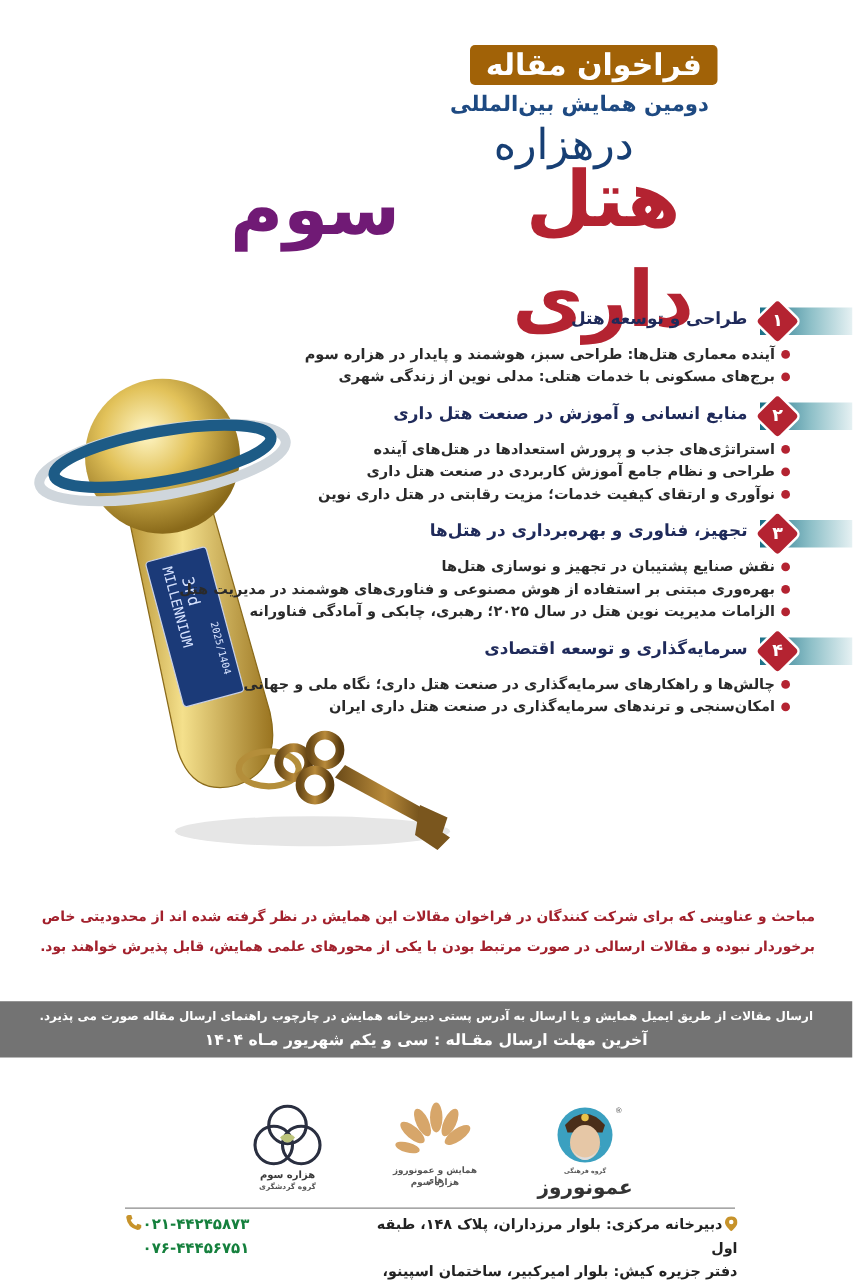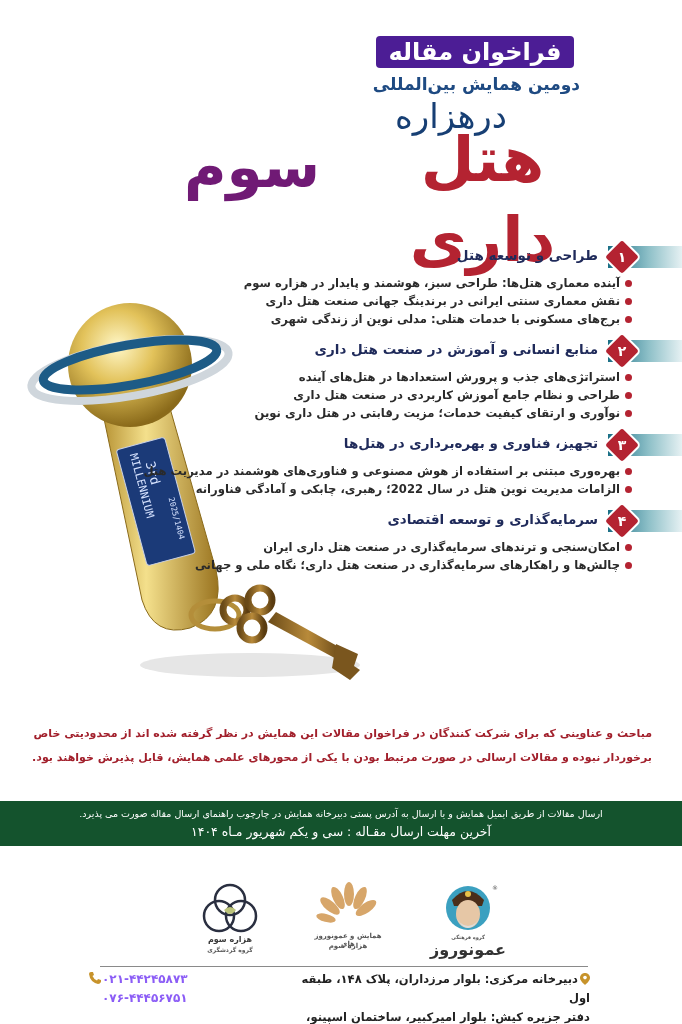--- a/index.html
+++ b/index.html
@@ -1,26 +1,26 @@
 <!DOCTYPE html>
 <html><head>
 <meta charset="utf-8">
 <style>
   * { box-sizing: border-box; margin: 0; padding: 0; }
   html, body { width: 682px; height: 1024px; background: #ffffff; overflow: hidden; }
   body { position: relative; font-family: "DejaVu Sans", sans-serif; color: #1f2a44; }
 
   .header-badge {
     position: absolute; left: 376px; top: 36px; width: 198px; height: 32px;
-    background: #4c1d95; border-radius: 4px; color: #fff;
+    background: #a16207; border-radius: 4px; color: #fff;
     font-weight: bold; font-size: 24px; line-height: 32px; text-align: center; direction: rtl;
   }
   .header-sub {
     position: absolute; left: 360px; top: 74px; width: 220px; height: 24px;
-    color: #1e4a82; font-weight: bold; font-size: 17px; direction: rtl; text-align: right;
+    color: #1e4a82; font-weight: bold; font-size: 17px; direction: rtl; text-align: left;
   }
   .title-blue {
     position: absolute; left: 92px; top: 100px; width: 320px; height: 70px;
     color: #701a75; font-weight: bold; font-size: 58px; line-height: 70px; direction: rtl; text-align: center;
     letter-spacing: -2px;
     margin-top: 32px;
   }
   .title-red {
     position: absolute; left: 370px; top: 120px; width: 225px; height: 80px;
     color: #b42331; font-weight: bold; font-size: 62px; line-height: 80px; direction: rtl; text-align: center;
@@ -62,38 +62,38 @@
   .topic-items li::before {
     content: ""; position: absolute; right: 0; top: 6px; width: 7px; height: 7px; border-radius: 50%; background: #b42331;
   }
 
   .note {
     position: absolute; left: 30px; top: 722px; width: 622px; direction: rtl; 
     color: #a2202c; font-weight: bold; font-size: 11px; line-height: 24px;
   }
 
   .banner {
-    position: absolute; left: 0; top: 801px; width: 682px; height: 45px; background: #14532d;
-    color: #fff; direction: rtl; text-align: center; font-weight: normal;
+    position: absolute; left: 0; top: 801px; width: 682px; height: 45px; background: #737373;
+    color: #fff; direction: rtl; text-align: center; font-weight: bold;
   }
   .banner .l1 { font-size: 9.5px; line-height: 16px; padding-top: 5px; }
   .banner .l2 { font-size: 12.5px; line-height: 20px; }
 
   .logos { position: absolute; left: 190px; top: 880px; width: 320px; height: 80px; }
   .logo { position: absolute; top: 0; width: 80px; height: 80px; text-align: center; }
   .logo .cap { position: absolute; left: 0; width: 100%; font-size: 7px; color: #555; direction: rtl; font-weight: bold; }
 
   .footer-rule { position: absolute; left: 100px; top: 966px; width: 488px; height: 1px; background: #8a8a8a; }
   .footer-addr {
     position: absolute; left: 280px; top: 970px; width: 310px; direction: rtl; text-align: right;
     font-size: 11.5px; line-height: 19px; color: #222; font-weight: bold;
   }
   .footer-phones {
-    position: absolute; left: 88px; top: 970px; width: 130px; direction: ltr; text-align: left;
-    font-size: 12px; line-height: 19px; color: #8b5cf6; font-weight: bold;
+    position: absolute; left: 100px; top: 970px; width: 130px; direction: ltr; text-align: left;
+    font-size: 12px; line-height: 19px; color: #15803d; font-weight: bold;
   }
   .pin { display: inline-block; width: 10px; height: 12px; vertical-align: -2px; margin-left: 2px; }
   .phone-icon { display: inline-block; width: 14px; height: 14px; vertical-align: -2px; }
 </style>
 </head>
 <body>
 
 <div class="header-badge">فراخوان مقاله</div>
 <div class="header-sub">دومین همایش بین‌المللی</div>
 <div class="title-blue">سوم</div>
@@ -152,21 +152,20 @@
   <div class="topic">
     <div class="topic-head">
       <div class="topic-bar"></div>
       <div class="topic-num">
           <span>۱</span>
         </div>
       <div class="topic-title">طراحی و توسعه هتل</div>
     </div>
     <ul class="topic-items">
       <li>آینده معماری هتل‌ها: طراحی سبز، هوشمند و پایدار در هزاره سوم</li>
-      <li>نقش معماری سنتی ایرانی در برندینگ جهانی صنعت هتل داری</li>
       <li>برج‌های مسکونی با خدمات هتلی: مدلی نوین از زندگی شهری</li>
     </ul>
   </div>
   <div class="topic">
     <div class="topic-head">
       <div class="topic-bar"></div>
       <div class="topic-num">
           <span>۲</span>
         </div>
       <div class="topic-title">منابع انسانی و آموزش در صنعت هتل داری</div>
@@ -179,35 +178,36 @@
   </div>
   <div class="topic">
     <div class="topic-head">
       <div class="topic-bar"></div>
       <div class="topic-num">
           <span>۳</span>
         </div>
       <div class="topic-title">تجهیز، فناوری و بهره‌برداری در هتل‌ها</div>
     </div>
     <ul class="topic-items">
+      <li>نقش صنایع پشتیبان در تجهیز و نوسازی هتل‌ها</li>
       <li>بهره‌وری مبتنی بر استفاده از هوش مصنوعی و فناوری‌های هوشمند در مدیریت هتل</li>
-      <li>الزامات مدیریت نوین هتل در سال 2022؛ رهبری، چابکی و آمادگی فناورانه</li>
+      <li>الزامات مدیریت نوین هتل در سال ۲۰۲۵؛ رهبری، چابکی و آمادگی فناورانه</li>
     </ul>
   </div>
   <div class="topic">
     <div class="topic-head">
       <div class="topic-bar"></div>
       <div class="topic-num">
           <span>۴</span>
         </div>
       <div class="topic-title">سرمایه‌گذاری و توسعه اقتصادی</div>
     </div>
     <ul class="topic-items">
+      <li>چالش‌ها و راهکارهای سرمایه‌گذاری در صنعت هتل داری؛ نگاه ملی و جهانی</li>
       <li>امکان‌سنجی و ترندهای سرمایه‌گذاری در صنعت هتل داری ایران</li>
-      <li>چالش‌ها و راهکارهای سرمایه‌گذاری در صنعت هتل داری؛ نگاه ملی و جهانی</li>
     </ul>
   </div>
 </div>
 
 <div class="note">مباحث و عناوینی که برای شرکت کنندگان در فراخوان مقالات این همایش در نظر گرفته شده اند از محدودیتی خاص برخوردار نبوده و مقالات ارسالی در صورت مرتبط بودن با یکی از محورهای علمی همایش، قابل پذیرش خواهند بود.</div>
 
 <div class="banner">
   <div class="l1">ارسال مقالات از طریق ایمیل همایش و یا ارسال به آدرس پستی دبیرخانه همایش در چارچوب راهنمای ارسال مقاله صورت می پذیرد.</div>
   <div class="l2">آخرین مهلت ارسال مقـاله : سی و یکم شهریور مـاه ۱۴۰۴</div>
 </div>

